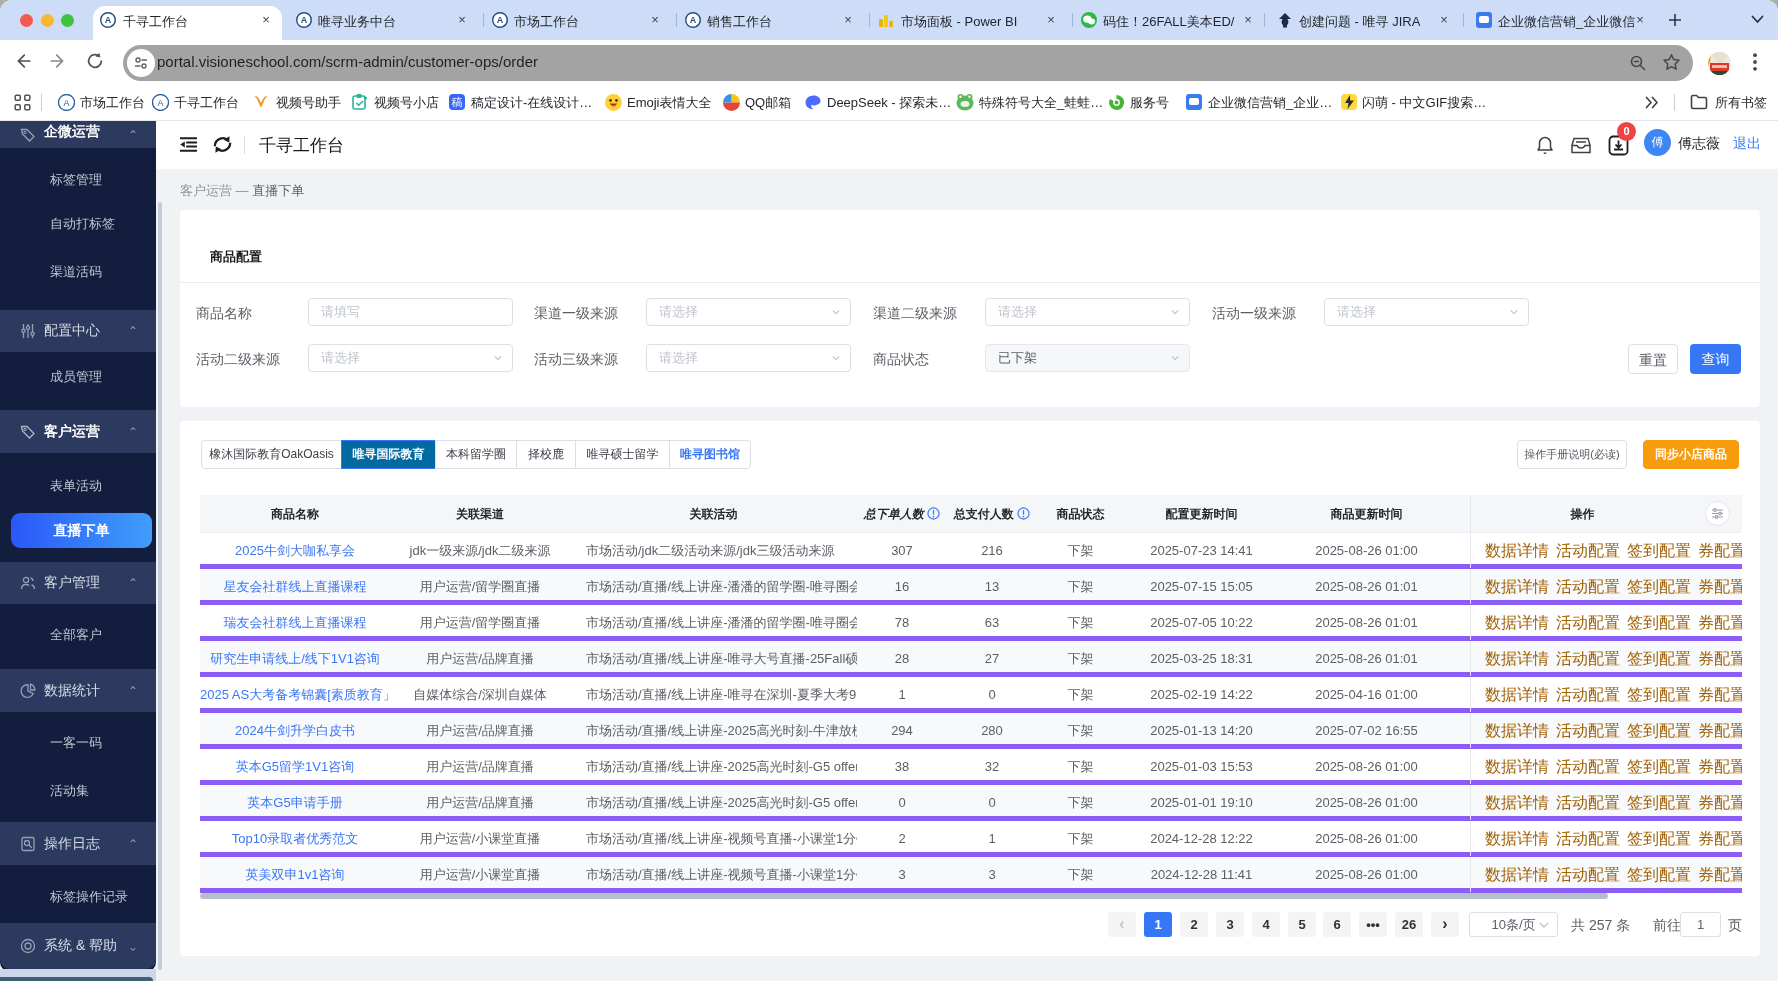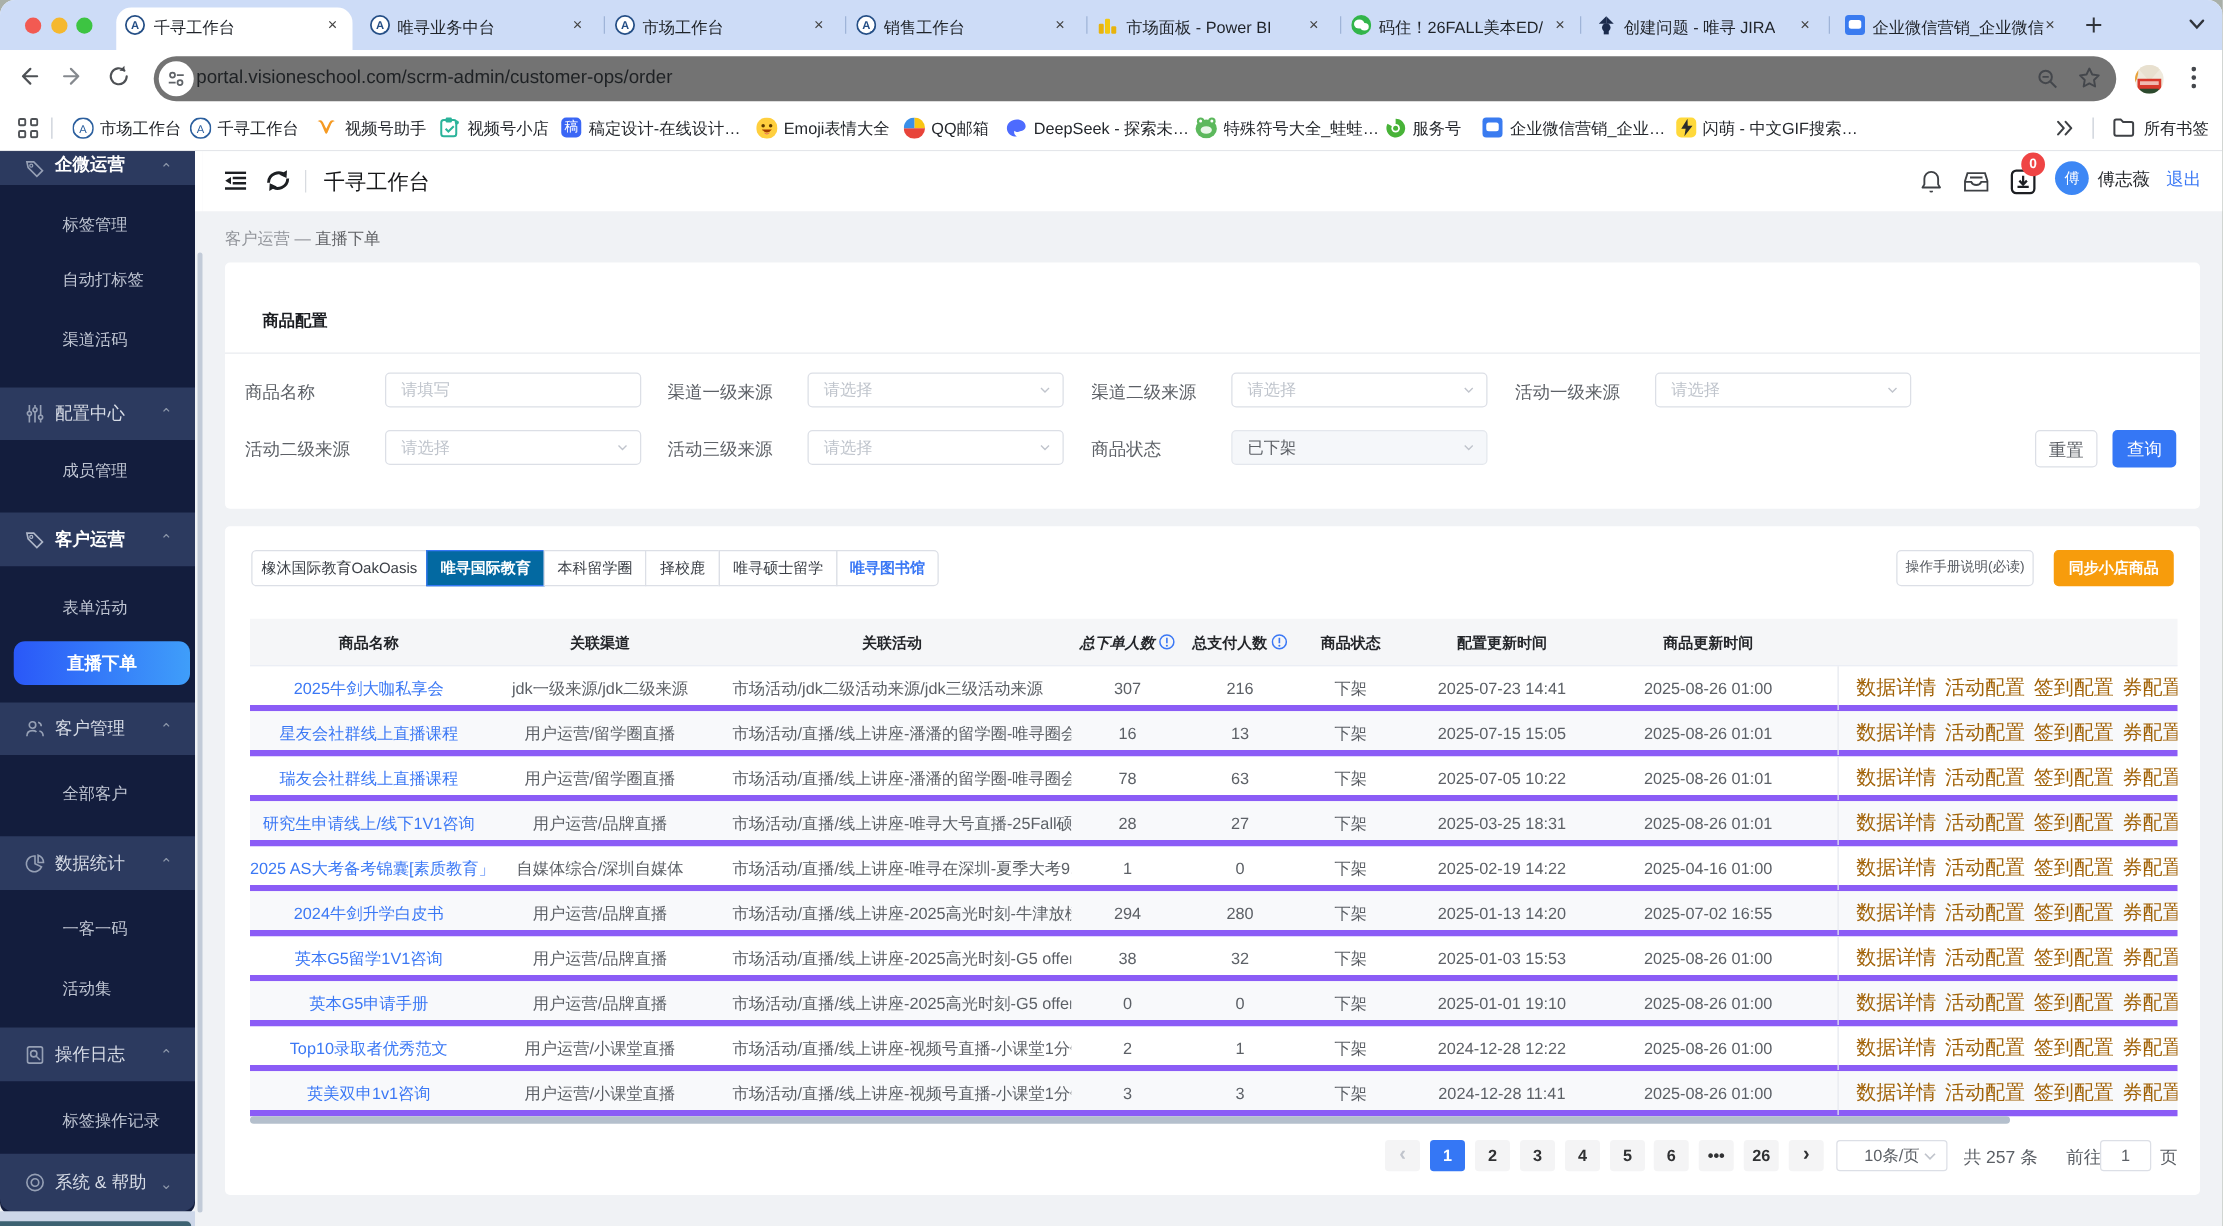--- a/index.html
+++ b/index.html
@@ -9,21 +9,21 @@
 .abs { position:absolute; }
 
 
 #tabstrip { position:absolute; left:0; top:0; width:1778px; height:40px; background:#cddcf7; }
 .light { position:absolute; top:14px; width:13px; height:13px; border-radius:50%; }
 #tab-active { position:absolute; left:93px; top:6px; width:189px; height:34px; background:#fff; border-radius:12px 12px 0 0; }
 .tab-title { position:absolute; top:13px; font-size:13px; color:#1f2329; white-space:nowrap; overflow:hidden; }
 .tclose { position:absolute; top:13px; width:14px; height:14px; font-size:13px; color:#444; text-align:center; line-height:14px; }
 .tabdiv { position:absolute; top:13px; width:1px; height:14px; background:#9fb4d8; }
 #toolbar { position:absolute; left:0; top:40px; width:1778px; height:44px; background:#fff; }
-#omnibox { position:absolute; left:123px; top:45px; width:1570px; height:36px; background:#737373; border-radius:18px; }
+#omnibox { position:absolute; left:123px; top:45px; width:1570px; height:36px; background:#a3a3a3; border-radius:18px; }
 #bookmarks { position:absolute; left:0; top:84px; width:1778px; height:37px; background:#fff; border-bottom:1px solid #e4e6ea; }
 .bm { position:absolute; top:10px; font-size:13px; color:#24272c; white-space:nowrap; }
 .bmi { position:absolute; top:10px; width:16px; height:16px; border-radius:4px; font-size:11px; color:#fff; text-align:center; line-height:16px; }
 
 
 #app { position:absolute; left:0; top:121px; width:1778px; height:860px; background:#f0f2f5; }
 #sidebar { position:absolute; left:0; top:0; width:156px; height:851px; background:#131d3d; border-radius:0 0 10px 10px; }
 .sb-parent { position:absolute; left:0; width:156px; background:#2c3a5f; color:#d7dce6; font-size:14px;padding-left:22px; }
 .sb-parent .t { position:absolute; left:44px; top:50%; transform:translateY(-50%); }
 .sb-parent .ar { position:absolute; right:18px; top:50%; transform:translateY(-50%); color:#8e98ab; font-size:12px; }
@@ -475,20 +475,32 @@
                   <circle cx="7" cy="10.4" r="0.9" fill="#3b78f5"></circle>
                 </svg></div>
             <div class="cell h c5" style="line-height:38px;">总支付人数 <svg width="13" height="13" viewBox="0 0 14 14" style="vertical-align:-2px">
                   <circle cx="7" cy="7" r="6" fill="none" stroke="#3b78f5" stroke-width="1.3"></circle>
                   <path d="M7 3.4 V8.2" stroke="#3b78f5" stroke-width="1.4"></path>
                   <circle cx="7" cy="10.4" r="0.9" fill="#3b78f5"></circle>
                 </svg></div>
             <div class="cell h c6" style="line-height:38px;">商品状态</div>
             <div class="cell h c7" style="line-height:38px;">配置更新时间</div>
             <div class="cell h c8" style="line-height:38px;">商品更新时间</div>
+            <div class="cell h c9" style="line-height:38px;height:37px;padding-right:48px;">操作
+              <div class="abs" style="right:12px;top:6px;width:25px;height:25px;border-radius:50%;background:#fff;border:1px solid #e2e6ec;">
+                <svg style="position:absolute;left:5px;top:5px" width="13" height="13" viewBox="0 0 13 13">
+                    <g stroke="#9aa0a8" stroke-width="1.2" fill="none">
+                      <path d="M1 3 H12 M1 6.5 H12 M1 10 H12"></path>
+                      <circle cx="4" cy="3" r="1.3" fill="#fff"></circle>
+                      <circle cx="9" cy="6.5" r="1.3" fill="#fff"></circle>
+                      <circle cx="5.5" cy="10" r="1.3" fill="#fff"></circle>
+                    </g>
+                  </svg>
+              </div>
+            </div>
           </div>
           <div class="trow">
               <div class="cell c1 blue b">2025牛剑大咖私享会</div>
               <div class="cell c2">jdk一级来源/jdk二级来源</div>
               <div class="cell c3">市场活动/jdk二级活动来源/jdk三级活动来源</div>
               <div class="cell c4">307</div>
               <div class="cell c5">216</div>
               <div class="cell c6">下架</div>
               <div class="cell c7">2025-07-23 14:41</div>
               <div class="cell c8">2025-08-26 01:00</div>

